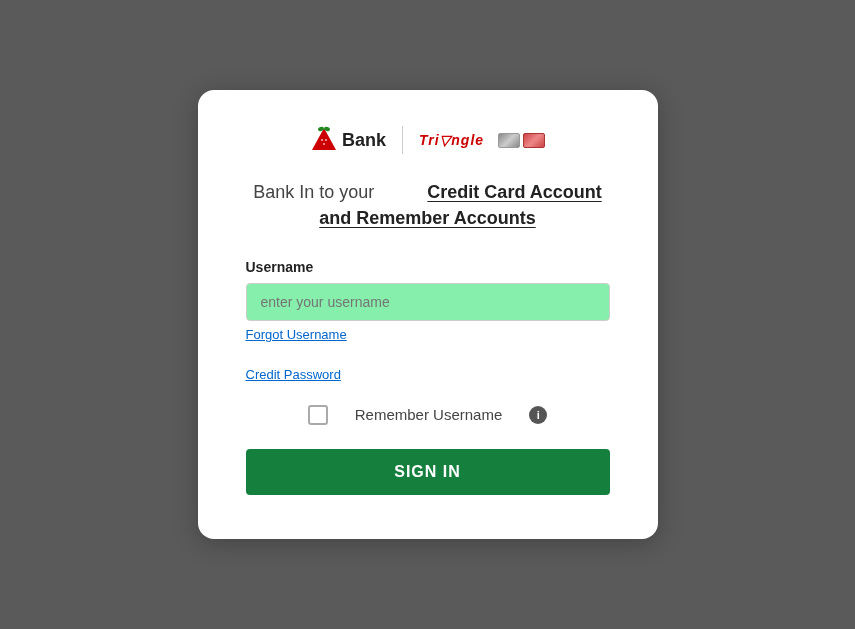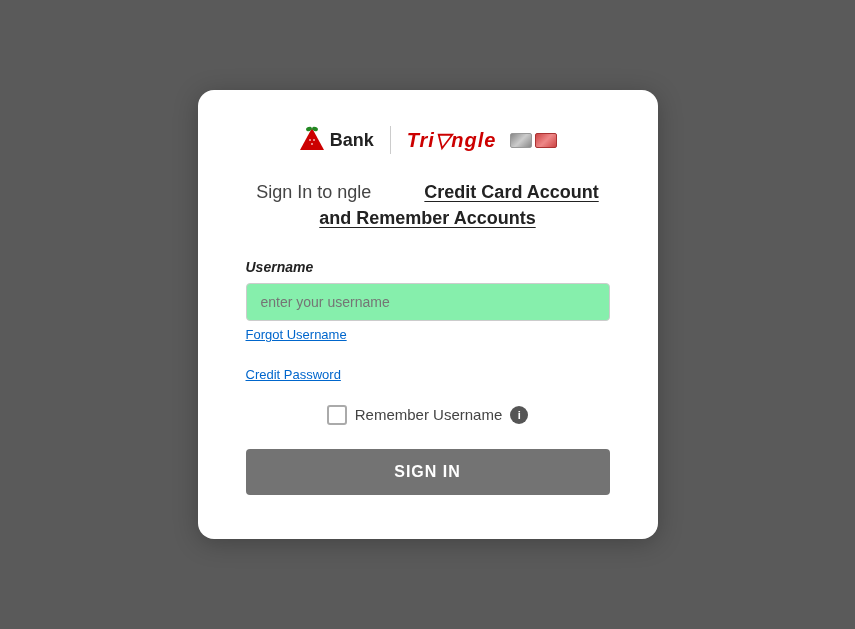--- a/index.html
+++ b/index.html
@@ -49,21 +49,21 @@
     }
 
     .logo-divider {
       width: 1px;
       height: 28px;
       background: #ccc;
       margin: 0 6px;
     }
 
     .logo-triangle-text {
-      font-size: 20px;
+      font-size: 14px;
       color: #cc0000;
       font-style: italic;
       font-weight: bold;
       letter-spacing: 1px;
       text-align: center;
     }
 
     .logo-card-image {
       display: inline-flex;
       align-items: center;
@@ -117,21 +117,20 @@
     .form-group {
       margin-bottom: 18px;
     }
 
     .form-label {
       display: block;
       font-size: 14px;
       font-weight: bold;
       color: #222;
       margin-bottom: 8px;
-      font-style: italic;
     }
 
     .input-wrapper {
       position: relative;
     }
 
     .form-input {
       width: 100%;
       padding: 10px 14px;
       border: 1px solid #ccc;
@@ -158,21 +157,21 @@
       font-size: 13px;
       color: #0066cc;
       text-decoration: underline;
       cursor: pointer;
     }
 
     .remember-row {
       display: flex;
       align-items: center;
       justify-content: center;
-      gap: 8px;
+      gap: 27px;
       margin: 22px 0 24px 0;
     }
 
     .remember-checkbox {
       width: 20px;
       height: 20px;
       border: 2px solid #aaa;
       border-radius: 3px;
       cursor: pointer;
       appearance: none;
@@ -197,21 +196,21 @@
       font-size: 11px;
       font-weight: bold;
       cursor: pointer;
       vertical-align: middle;
     }
 
     .sign-in-btn {
       display: block;
       width: 100%;
       padding: 14px;
-      background: #737373;
+      background: #15803d;
       color: #fff;
       font-size: 16px;
       font-weight: bold;
       letter-spacing: 1px;
       border: none;
       border-radius: 4px;
       cursor: pointer;
       text-align: center;
     }
   </style>
@@ -239,21 +238,21 @@
     <div class="logo-divider"></div>
     <span class="logo-triangle-text">Tri▽ngle</span>
     <div class="logo-card-image">
       <div class="card-chip"></div>
       <div class="card-chip2"></div>
     </div>
   </div>
 
   <div class="heading">
     <div class="heading-line1">
-      <span>Sign In to ngle </span><span class="bold-part">Credit Card Account</span>
+      <span>Bank In to your </span><span class="bold-part">Credit Card Account</span>
     </div>
     <div class="heading-line2">and Remember Accounts</div>
   </div>
 
   <div class="form-group">
     <label class="form-label">Username</label>
     <div class="input-wrapper">
       <input type="text" class="form-input" placeholder="enter your username" style="">
     </div>
     <a class="forgot-link">Forgot Username</a>

